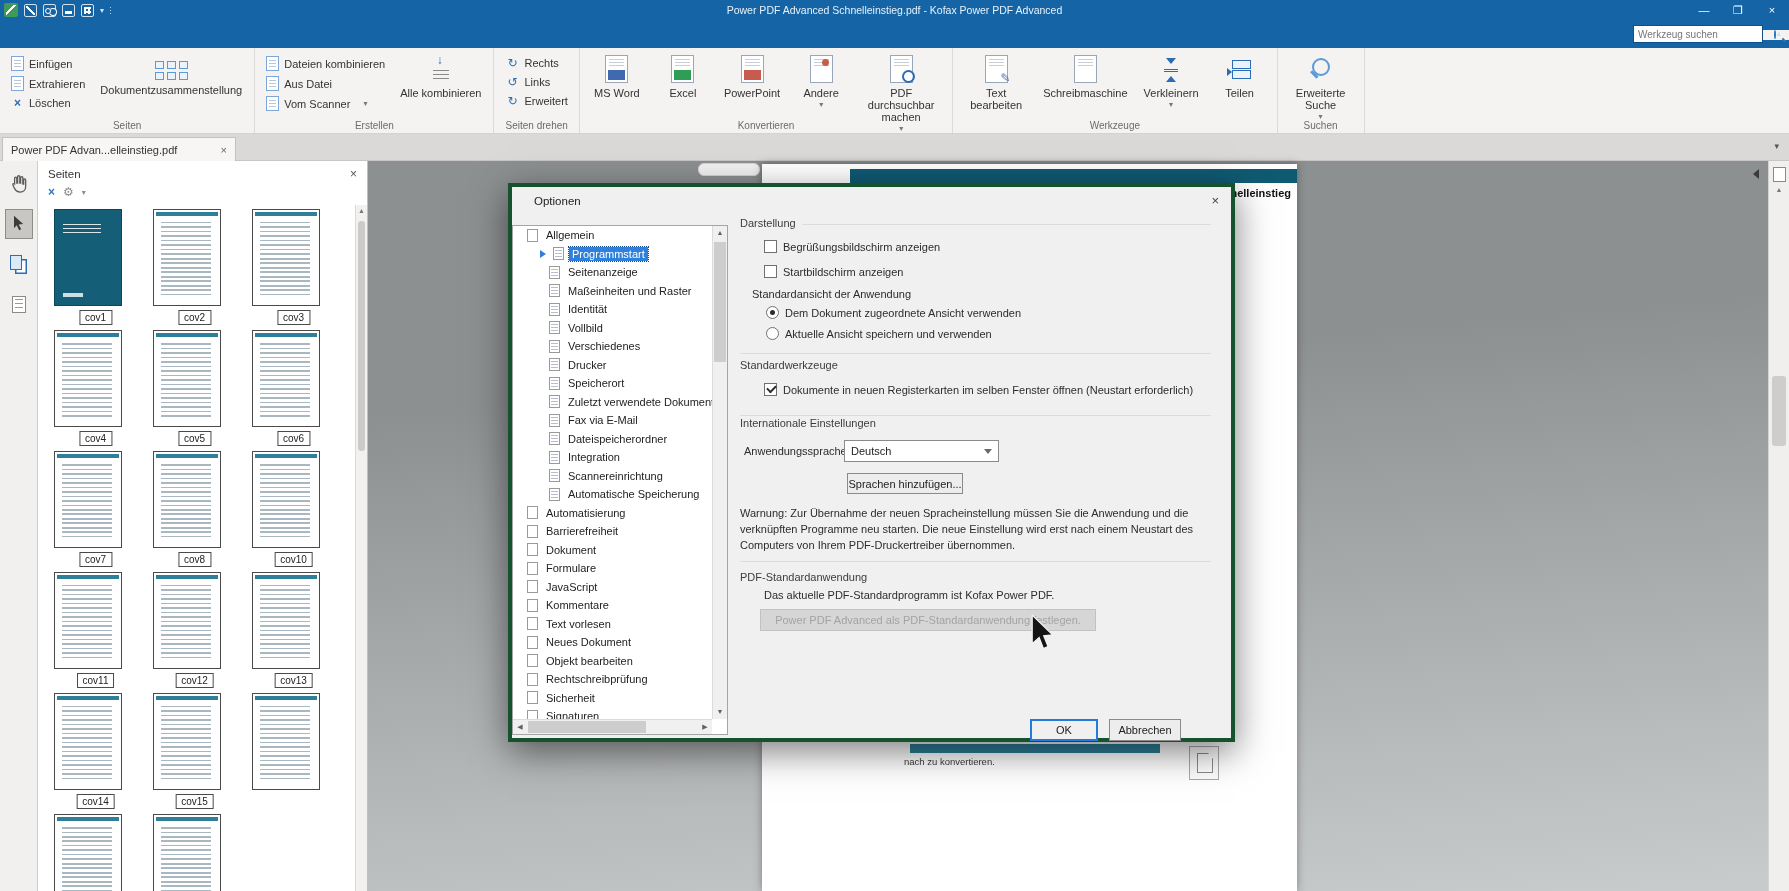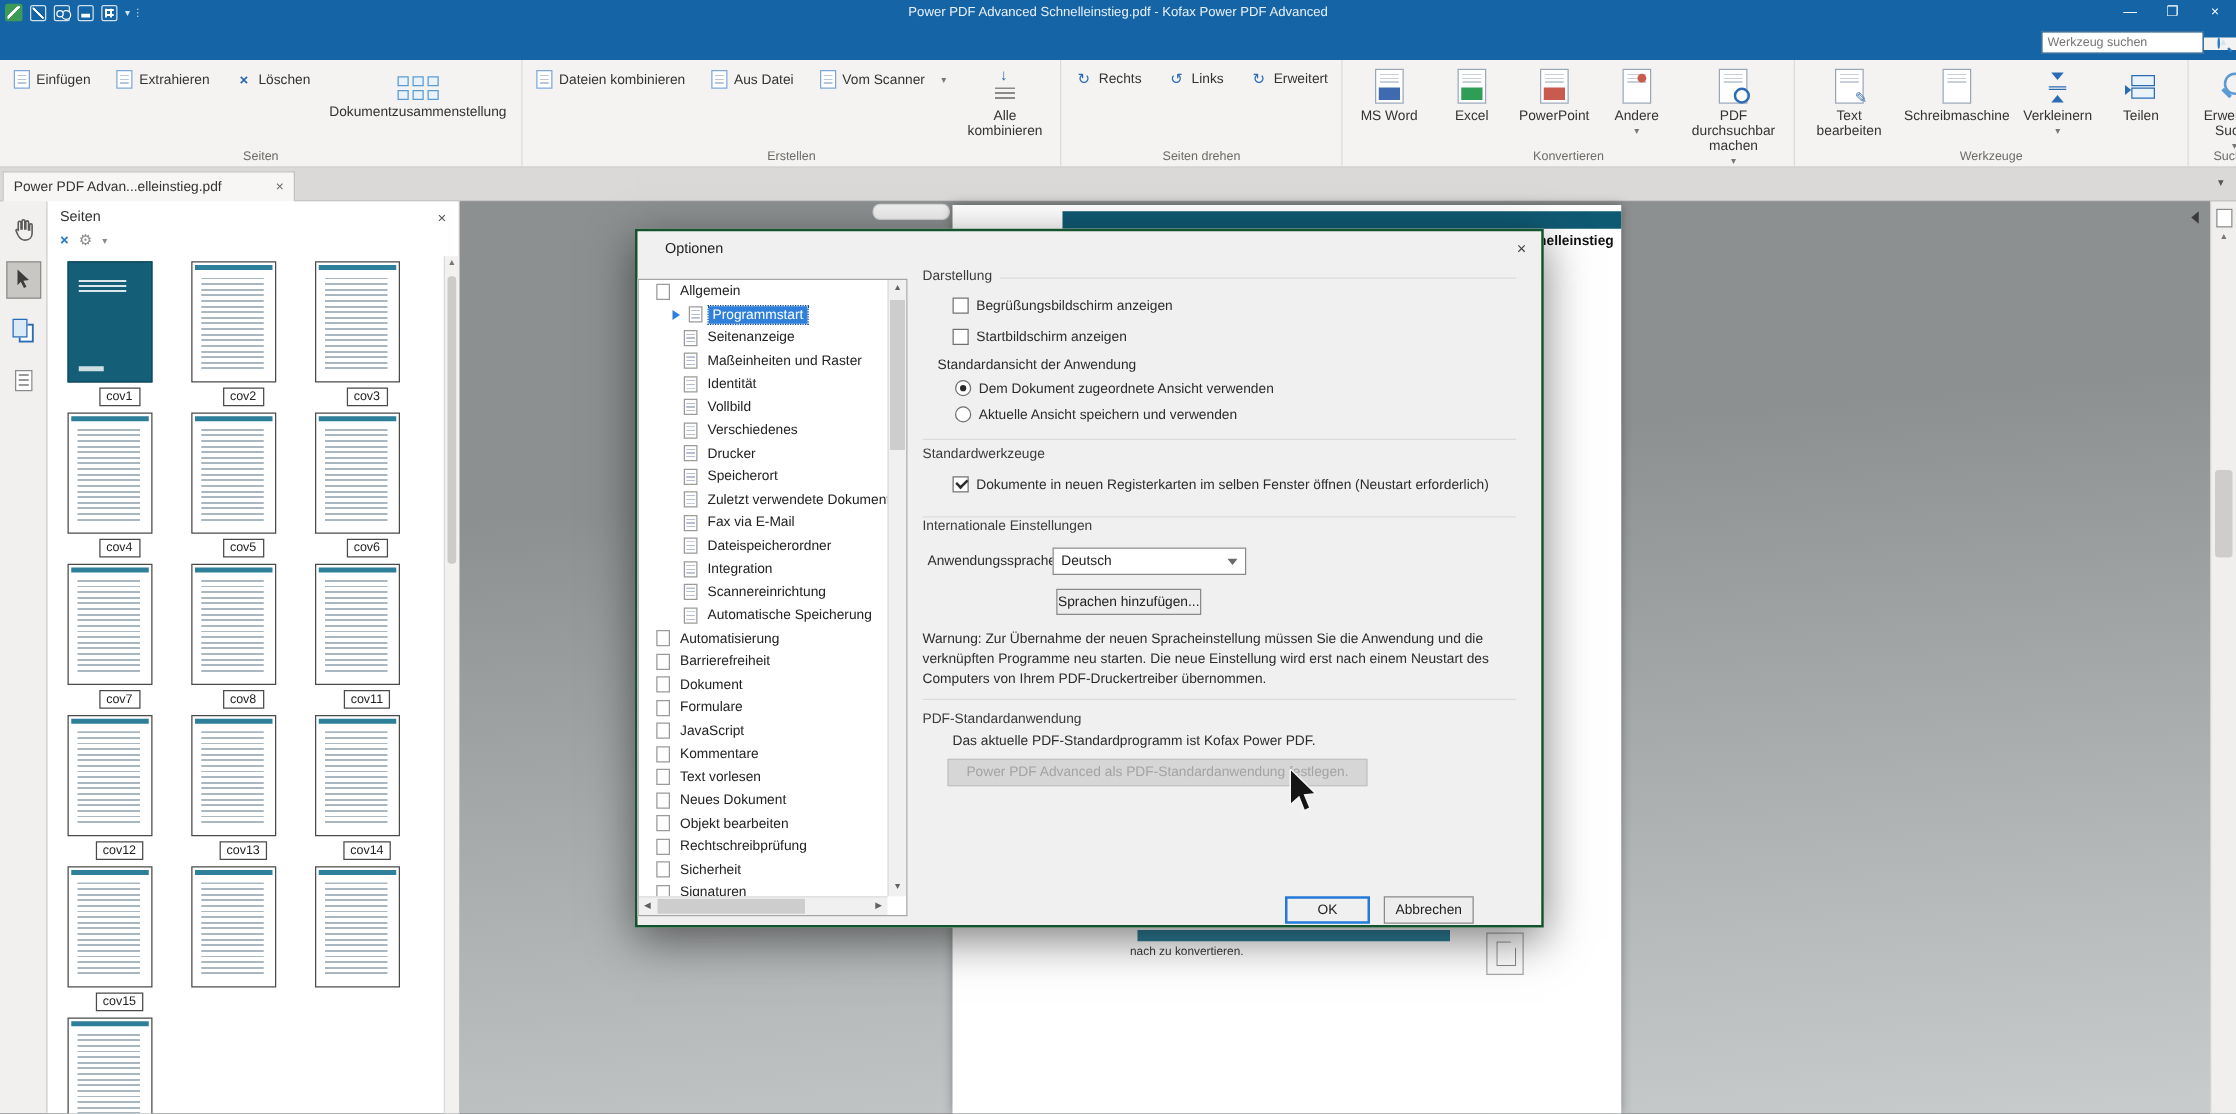--- a/index.html
+++ b/index.html
@@ -28,21 +28,21 @@
   .searchbox{position:absolute;right:26px;top:5px;width:130px;height:18px;background:#fff;display:flex;align-items:center;border:1px solid #0e4f86;}
   .searchbox input{flex:1;border:0;outline:0;font-size:10px;color:#6b6b6b;padding:0 4px;background:transparent;}
   .mag{width:9px;height:9px;border:1.5px solid #2b79c2;border-radius:50%;position:relative;margin-right:4px;}
   .mag::after{content:'';position:absolute;width:4px;height:1.5px;background:#2b79c2;transform:rotate(45deg);left:7px;top:8px;}
   .collapse-caret{position:absolute;right:8px;top:8px;color:#cfe3f5;font-size:9px;}
 
   
   .ribbon{position:absolute;left:0;top:48px;width:100%;height:86px;background:#f4f3f1;border-bottom:1px solid #d5d3d0;display:flex;}
   .rgroup{position:relative;height:100%;border-right:1px solid #dddbd8;padding:4px 8px 16px 8px;display:flex;align-items:flex-start;gap:8px;}
   .rg-label{position:absolute;left:0;right:0;bottom:2px;text-align:center;font-size:10px;color:#6d6b68;}
-  .small-col{display:flex;flex-direction:row;justify-content:flex-start;gap:15px;padding-top:3px;}
+  .small-col{display:flex;flex-direction:column;justify-content:flex-start;gap:3px;padding-top:3px;}
   .rbtn-sm{display:flex;align-items:center;gap:5px;font-size:11px;color:#333;padding:1px 3px;white-space:nowrap;}
   .rbtn-lg{display:flex;flex-direction:column;align-items:center;justify-content:flex-start;font-size:11px;color:#333;text-align:center;padding:3px 4px;min-width:58px;line-height:12px;}
   .rbtn-lg .lbl{margin-top:4px;}
   .caret{font-size:8px;color:#777;}
   .pg{width:13px;height:15px;background:#fff;border:1px solid #7da7d8;position:relative;flex:none;}
   .pg::after{content:'';position:absolute;left:2px;right:2px;top:3px;height:8px;background:repeating-linear-gradient(#b9c6da 0 1px,transparent 1px 3px);}
   .ic-x{color:#2b6cb5;font-weight:bold;font-size:12px;width:13px;text-align:center;flex:none;}
   .ic-rot{color:#2b6cb5;font-size:12px;width:14px;text-align:center;flex:none;}
   .ic-grid6{display:grid;grid-template-columns:repeat(3,9px);grid-gap:3px;margin-top:6px;}
   .ic-grid6 i{width:9px;height:8px;border:1.5px solid #5b9bd5;background:#eaf2fb;}
@@ -123,21 +123,21 @@
   .doc-par{font-size:9.3px;line-height:13px;color:#3c3c3c;margin:0 0 9px 0;text-align:left;}
   .note-box{position:absolute;right:78px;top:582px;width:30px;height:34px;background:#fdfdfd;border:1px solid #a9a9a9;}
   .note-box::after{content:'';position:absolute;left:7px;top:6px;width:14px;height:18px;background:#fff;border:1px solid #8a8a8a;clip-path:polygon(0 0,70% 0,100% 30%,100% 100%,0 100%);}
   .right-strip{position:absolute;right:0;top:0;width:21px;bottom:0;background:#f0efee;border-left:1px solid #d5d3d1;}
   .rs-page{width:13px;height:15px;border:1px solid #8a8a8a;background:#fff;margin:6px auto 4px auto;}
   .rs-up{text-align:center;font-size:7px;color:#777;}
   .rs-thumb{position:absolute;left:3px;right:3px;top:215px;height:70px;background:#cfcdcb;border-radius:3px;}
   .panel-hide{position:absolute;right:30px;top:8px;border:5px solid transparent;border-right:6px solid #3a3a3a;width:0;height:0;}
 
   
-  .dialog{position:absolute;left:508px;top:183px;width:727px;height:559px;background:#f0f0f0;border:2px solid #14532d;box-shadow:0 10px 34px rgba(0,0,0,.5);}
+  .dialog{position:absolute;left:508px;top:183px;width:727px;height:559px;background:#f0f0f0;border:4px solid #14532d;box-shadow:0 10px 34px rgba(0,0,0,.5);}
   .dlg-title{position:absolute;left:22px;top:8px;font-size:11.5px;color:#222;}
   .dlg-close{position:absolute;right:12px;top:6px;font-size:13px;color:#444;}
   .tree{position:absolute;left:0;top:38px;width:216px;height:510px;background:#fff;border:1px solid #a5a5a5;overflow:hidden;}
   .tree-inner{position:absolute;left:0;top:0;right:15px;bottom:15px;overflow:hidden;}
   .tree-row{display:flex;align-items:center;height:18.5px;padding-left:14px;white-space:nowrap;}
   .tree-row.level-1{padding-left:36px;}
   .sel-caret{display:none;width:0;height:0;border:4px solid transparent;border-left:6px solid #2f80dd;margin-right:3px;margin-left:-9px;}
   .tree-row.selected .sel-caret{display:block;}
   .doc-ico{width:11px;height:13px;background:#fff;border:1px solid #9a9a9a;margin-right:5px;flex:none;position:relative;}
   .level-1 .doc-ico::after{content:'';position:absolute;left:1px;right:1px;top:2px;bottom:2px;background:repeating-linear-gradient(#b5bdd2 0 1px,transparent 1px 3px);}
@@ -425,20 +425,25 @@
           <div class="t-label">cov7</div>
         </div>
 
         <div class="thumb-cell kind-page">
           <div class="thumb"></div>
           <div class="corners"></div>
           <div class="t-label">cov8</div>
         </div>
 
 
+        <div class="thumb-cell kind-page">
+          <div class="thumb"></div>
+          <div class="corners"></div>
+          <div class="t-label">cov10</div>
+        </div>
 
         <div class="thumb-cell kind-page">
           <div class="thumb"></div>
           <div class="corners"></div>
           <div class="t-label">cov11</div>
         </div>
 
         <div class="thumb-cell kind-page">
           <div class="thumb"></div>
           <div class="corners"></div>

